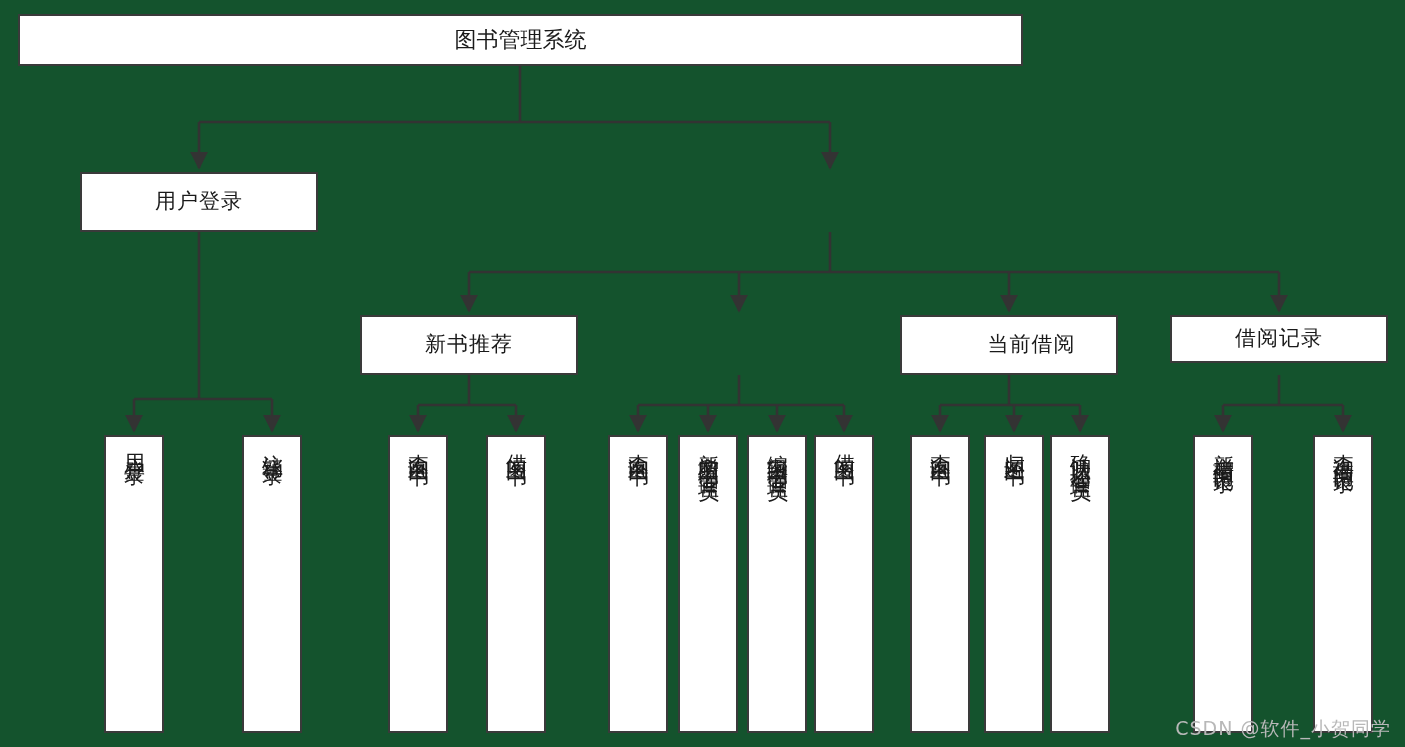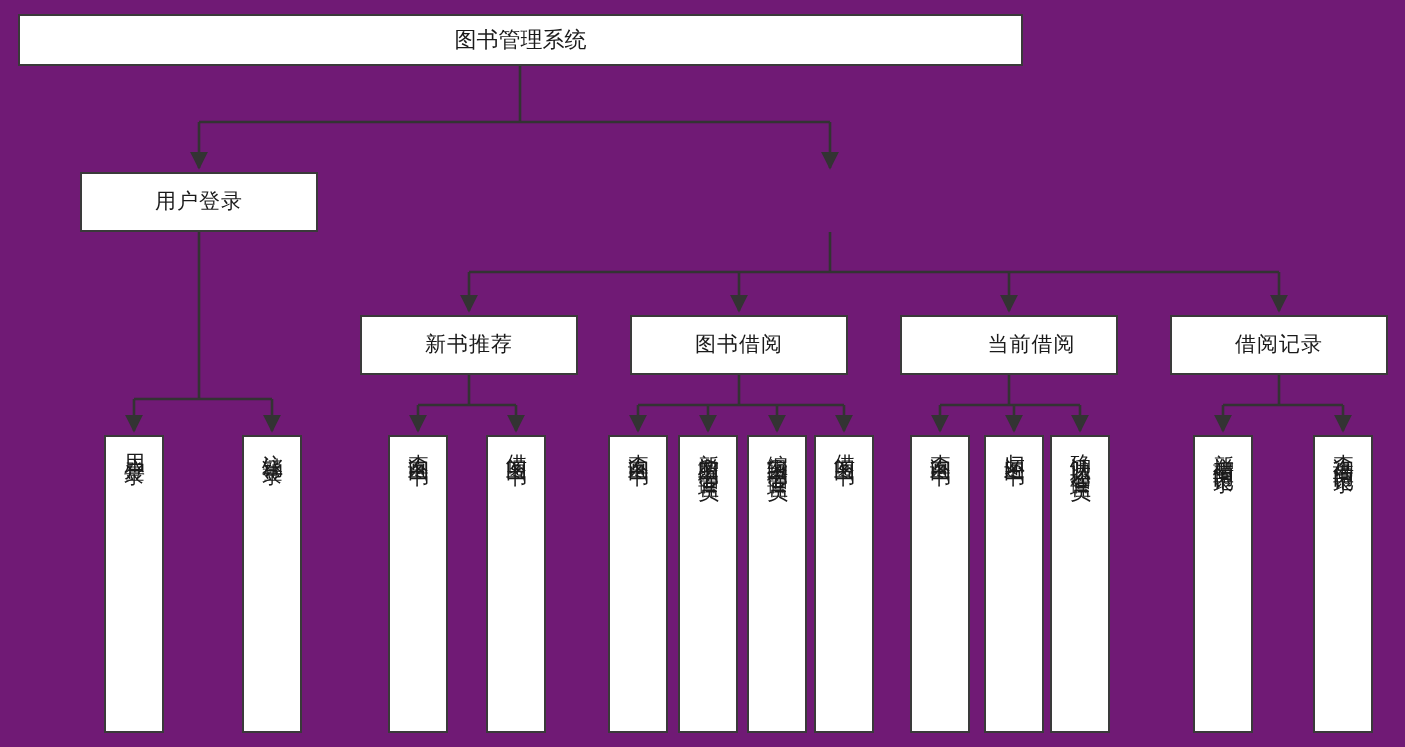--- a/index.html
+++ b/index.html
@@ -5,21 +5,21 @@
 <style>
   html,body{margin:0;padding:0;background:#ffffff;}
   body{
     font-family:"DejaVu Sans","Liberation Sans",sans-serif;
     -webkit-font-smoothing:antialiased;
   }
   #canvas{
     position:relative;
     width:1405px;
     height:747px;
-    background:#701a75;
+    background:#14532d;
     overflow:hidden;
   }
   svg#wires{
     position:absolute;
     left:0; top:0;
     width:1405px;
     height:747px;
     pointer-events:none;
   }
   .node{
@@ -130,27 +130,24 @@
     <span class="htext">图书管理系统</span>
   </div>
 
   <div class="node h" style="left:80px; top:172px; width:238px; height:60px;">
     <span class="htext">用户登录</span>
   </div>
 
   <div class="node h" style="left:360px; top:315px; width:218px; height:60px;text-align:right;">
     <span class="htext">新书推荐</span>
   </div>
-  <div class="node h" style="left:630px; top:315px; width:218px; height:60px;">
-    <span class="htext">图书借阅</span>
-  </div>
   <div class="node h" style="left:900px; top:315px; width:218px; height:60px;padding-left:45px;">
     <span class="htext">当前借阅</span>
   </div>
-  <div class="node h" style="left:1170px; top:315px; width:218px; height:60px;">
+  <div class="node h" style="left:1170px; top:315px; width:218px; height:48px;">
     <span class="htext">借阅记录</span>
   </div>
 
   <div class="node leaf" style="left:104px; top:435px; width:60px; height:298px;">
     <span class="vtext">用户登录</span>
   </div>
   <div class="node leaf" style="left:242px; top:435px; width:60px; height:298px;">
     <span class="vtext">注销登录</span>
   </div>
 
@@ -184,13 +181,14 @@
     <span class="vtext">确认归还（管理员）</span>
   </div>
 
   <div class="node leaf" style="left:1193px; top:435px; width:60px; height:298px;">
     <span class="vtext">新增借阅记录</span>
   </div>
   <div class="node leaf" style="left:1313px; top:435px; width:60px; height:298px;">
     <span class="vtext">查询借阅记录</span>
   </div>
 
+  <div class="watermark">CSDN @软件_小贺同学</div>
 </div>
 
 </body></html>

